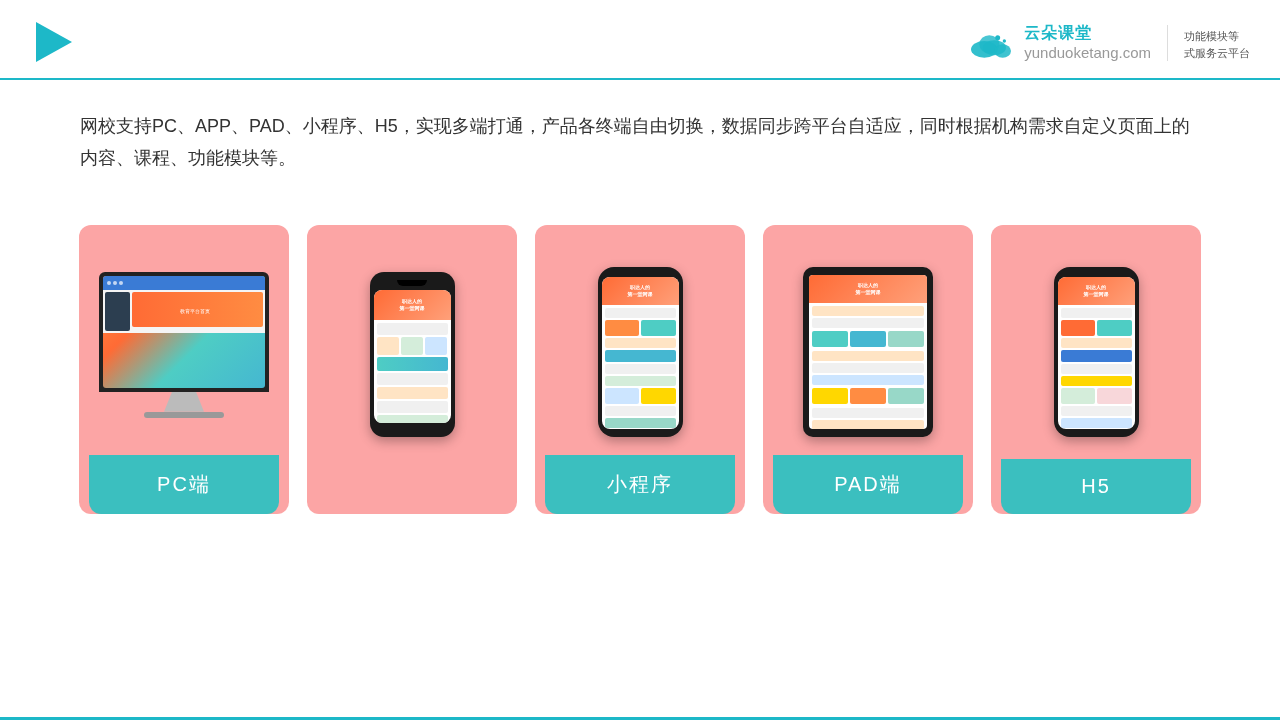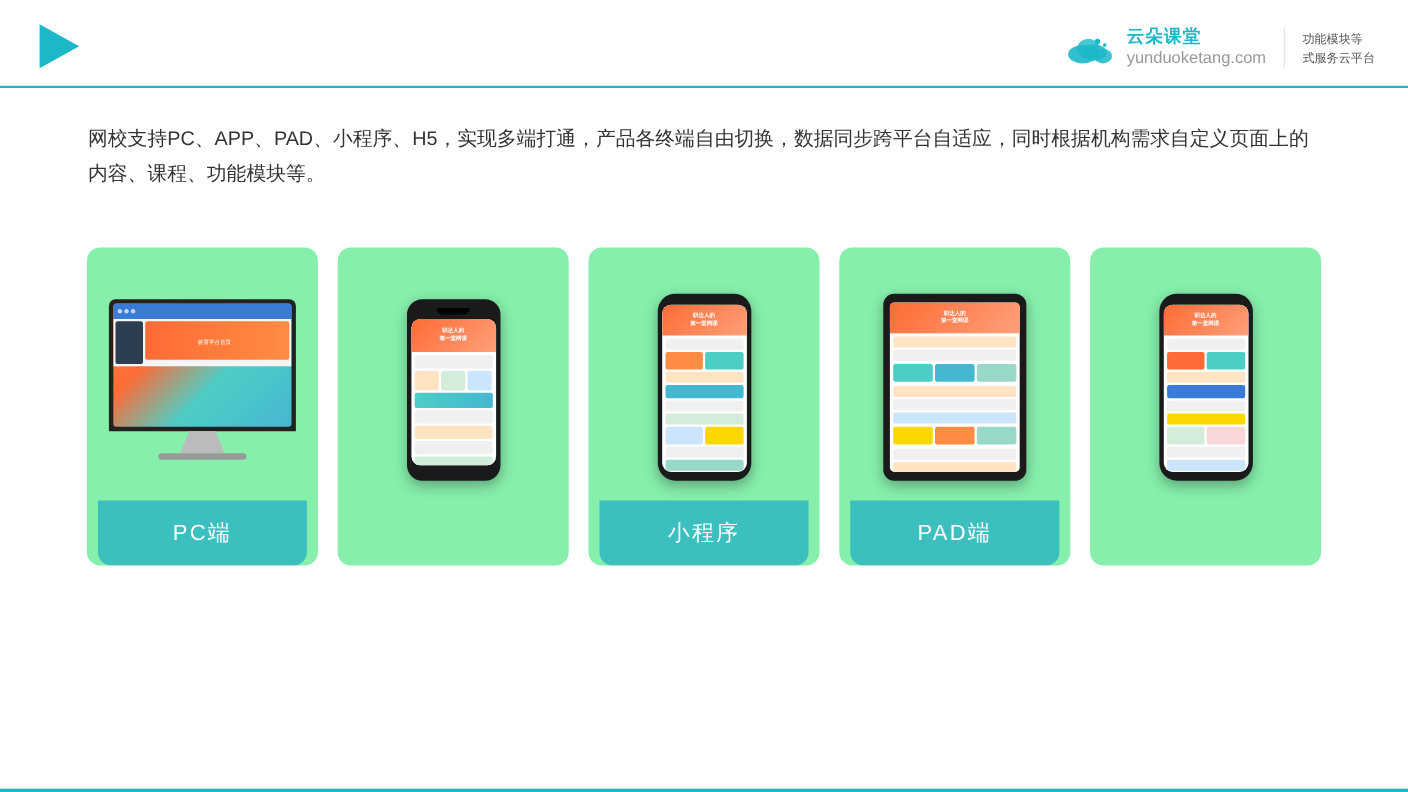--- a/index.html
+++ b/index.html
@@ -81,21 +81,21 @@
     
     .cards-section {
       display: flex;
       justify-content: center;
       gap: 18px;
       padding: 30px 60px 0 60px;
       margin-top: 10px;
     }
 
     .card {
-      background: #86efac;
+      background: #fca5a5;
       border-radius: 12px;
       width: 210px;
       display: flex;
       flex-direction: column;
       align-items: center;
       padding: 20px 10px 0 10px;
       overflow: hidden;
     }
 
     .card-image-area {
@@ -513,17 +513,18 @@
                 <div class="mini-grid-item" style="background:#d4edda;"></div>
                 <div class="mini-grid-item" style="background:#f8d7da;"></div>
               </div>
               <div class="mini-row"></div>
               <div class="mini-row" style="background:#cce5ff;"></div>
             </div>
           </div>
         </div>
       </div>
     </div>
+    <div class="card-label">H5</div>
   </div>
 
 </div>
 
 <div class="bottom-line"></div>
 
 </body></html>

